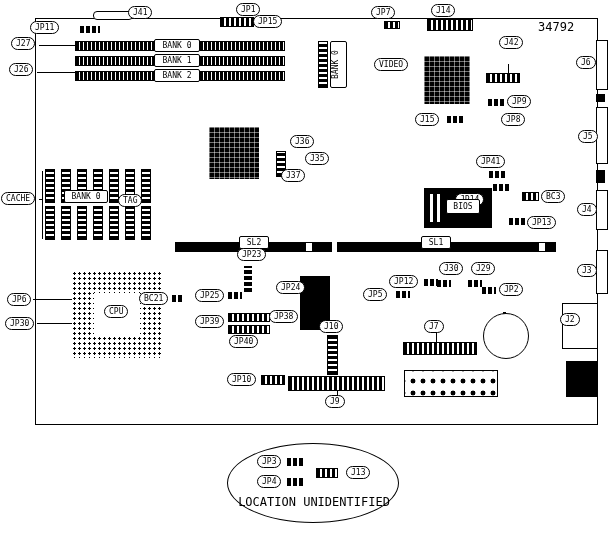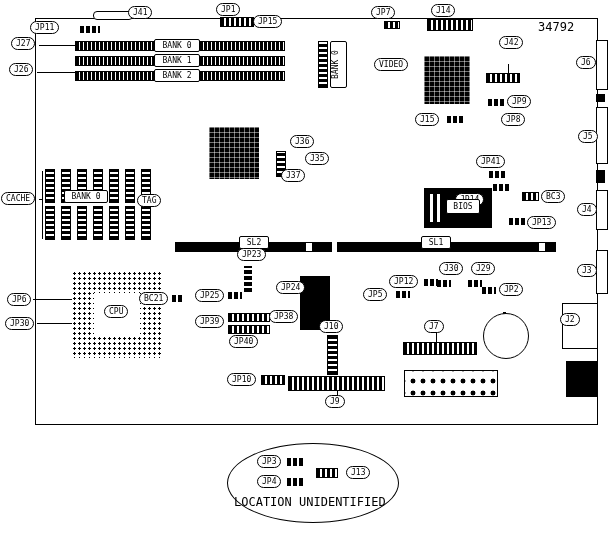--- a/index.html
+++ b/index.html
@@ -49,21 +49,21 @@
 <div id="stage">
 
   <div class="board" style="left:35px;top:18px;width:563px;height:407px"></div>
 
   <div class="txt" style="left:538px;top:20px">34792</div>
 
   <div class="outl" style="left:93px;top:11px;width:40px;height:9px;border-radius:4px"></div>
   <div class="p" style="left:128px;top:6px">J41</div>
 
   <div class="hs" style="left:220px;top:17px;width:34px;height:10px"></div>
-  <div class="p" style="left:216px;top:3px">JP1</div>
+  <div class="p" style="left:236px;top:3px">JP1</div>
   <div class="p" style="left:253px;top:15px">JP15</div>
 
   <div class="hs" style="left:384px;top:21px;width:16px;height:8px"></div>
   <div class="p" style="left:371px;top:6px">JP7</div>
 
   <div class="hs" style="left:427px;top:19px;width:46px;height:12px"></div>
   <div class="p" style="left:431px;top:4px">J14</div>
 
   <div class="p" style="left:30px;top:21px">JP11</div>
   <div class="d" style="left:80px;top:26px;width:20px;height:7px"></div>
@@ -140,21 +140,21 @@
   <div class="vs" style="left:125px;top:169px;width:10px;height:34px"></div>
   <div class="vs" style="left:141px;top:169px;width:10px;height:34px"></div>
   <div class="vs" style="left:45px;top:206px;width:10px;height:34px"></div>
   <div class="vs" style="left:61px;top:206px;width:10px;height:34px"></div>
   <div class="vs" style="left:77px;top:206px;width:10px;height:34px"></div>
   <div class="vs" style="left:93px;top:206px;width:10px;height:34px"></div>
   <div class="vs" style="left:109px;top:206px;width:10px;height:34px"></div>
   <div class="vs" style="left:125px;top:206px;width:10px;height:34px"></div>
   <div class="vs" style="left:141px;top:206px;width:10px;height:34px"></div>
   <div class="bx" style="left:64px;top:190px;width:44px;height:13px">BANK 0</div>
-  <div class="p" style="left:137px;top:194px">TAG</div>
+  <div class="p" style="left:118px;top:194px">TAG</div>
 
   <div class="c" style="left:175px;top:242px;width:157px;height:10px"></div>
   <div class="gap" style="left:306px;top:243px;width:6px;height:8px"></div>
   <div class="bx" style="left:239px;top:236px;width:30px;height:13px">SL2</div>
   <div class="c" style="left:337px;top:242px;width:219px;height:10px"></div>
   <div class="gap" style="left:539px;top:243px;width:6px;height:8px"></div>
   <div class="bx" style="left:421px;top:236px;width:30px;height:13px">SL1</div>
 
   <div class="p" style="left:237px;top:248px">JP23</div>
   <div class="vd" style="left:244px;top:266px;width:8px;height:26px"></div>
@@ -207,15 +207,15 @@
 
   <div class="pwr" style="left:404px;top:370px;width:94px;height:27px"></div>
 
   <div class="ell" style="left:227px;top:443px;width:172px;height:80px"></div>
   <div class="p" style="left:257px;top:455px">JP3</div>
   <div class="d" style="left:287px;top:458px;width:16px;height:8px"></div>
   <div class="p" style="left:257px;top:475px">JP4</div>
   <div class="d" style="left:287px;top:478px;width:16px;height:8px"></div>
   <div class="hs" style="left:316px;top:468px;width:22px;height:10px"></div>
   <div class="p" style="left:346px;top:466px">J13</div>
-  <div class="txt" style="left:234px;top:495px;width:160px;">LOCATION UNIDENTIFIED</div>
+  <div class="txt" style="left:234px;top:495px;width:160px;text-align:center">LOCATION UNIDENTIFIED</div>
 
 </div>
 
 </body></html>

